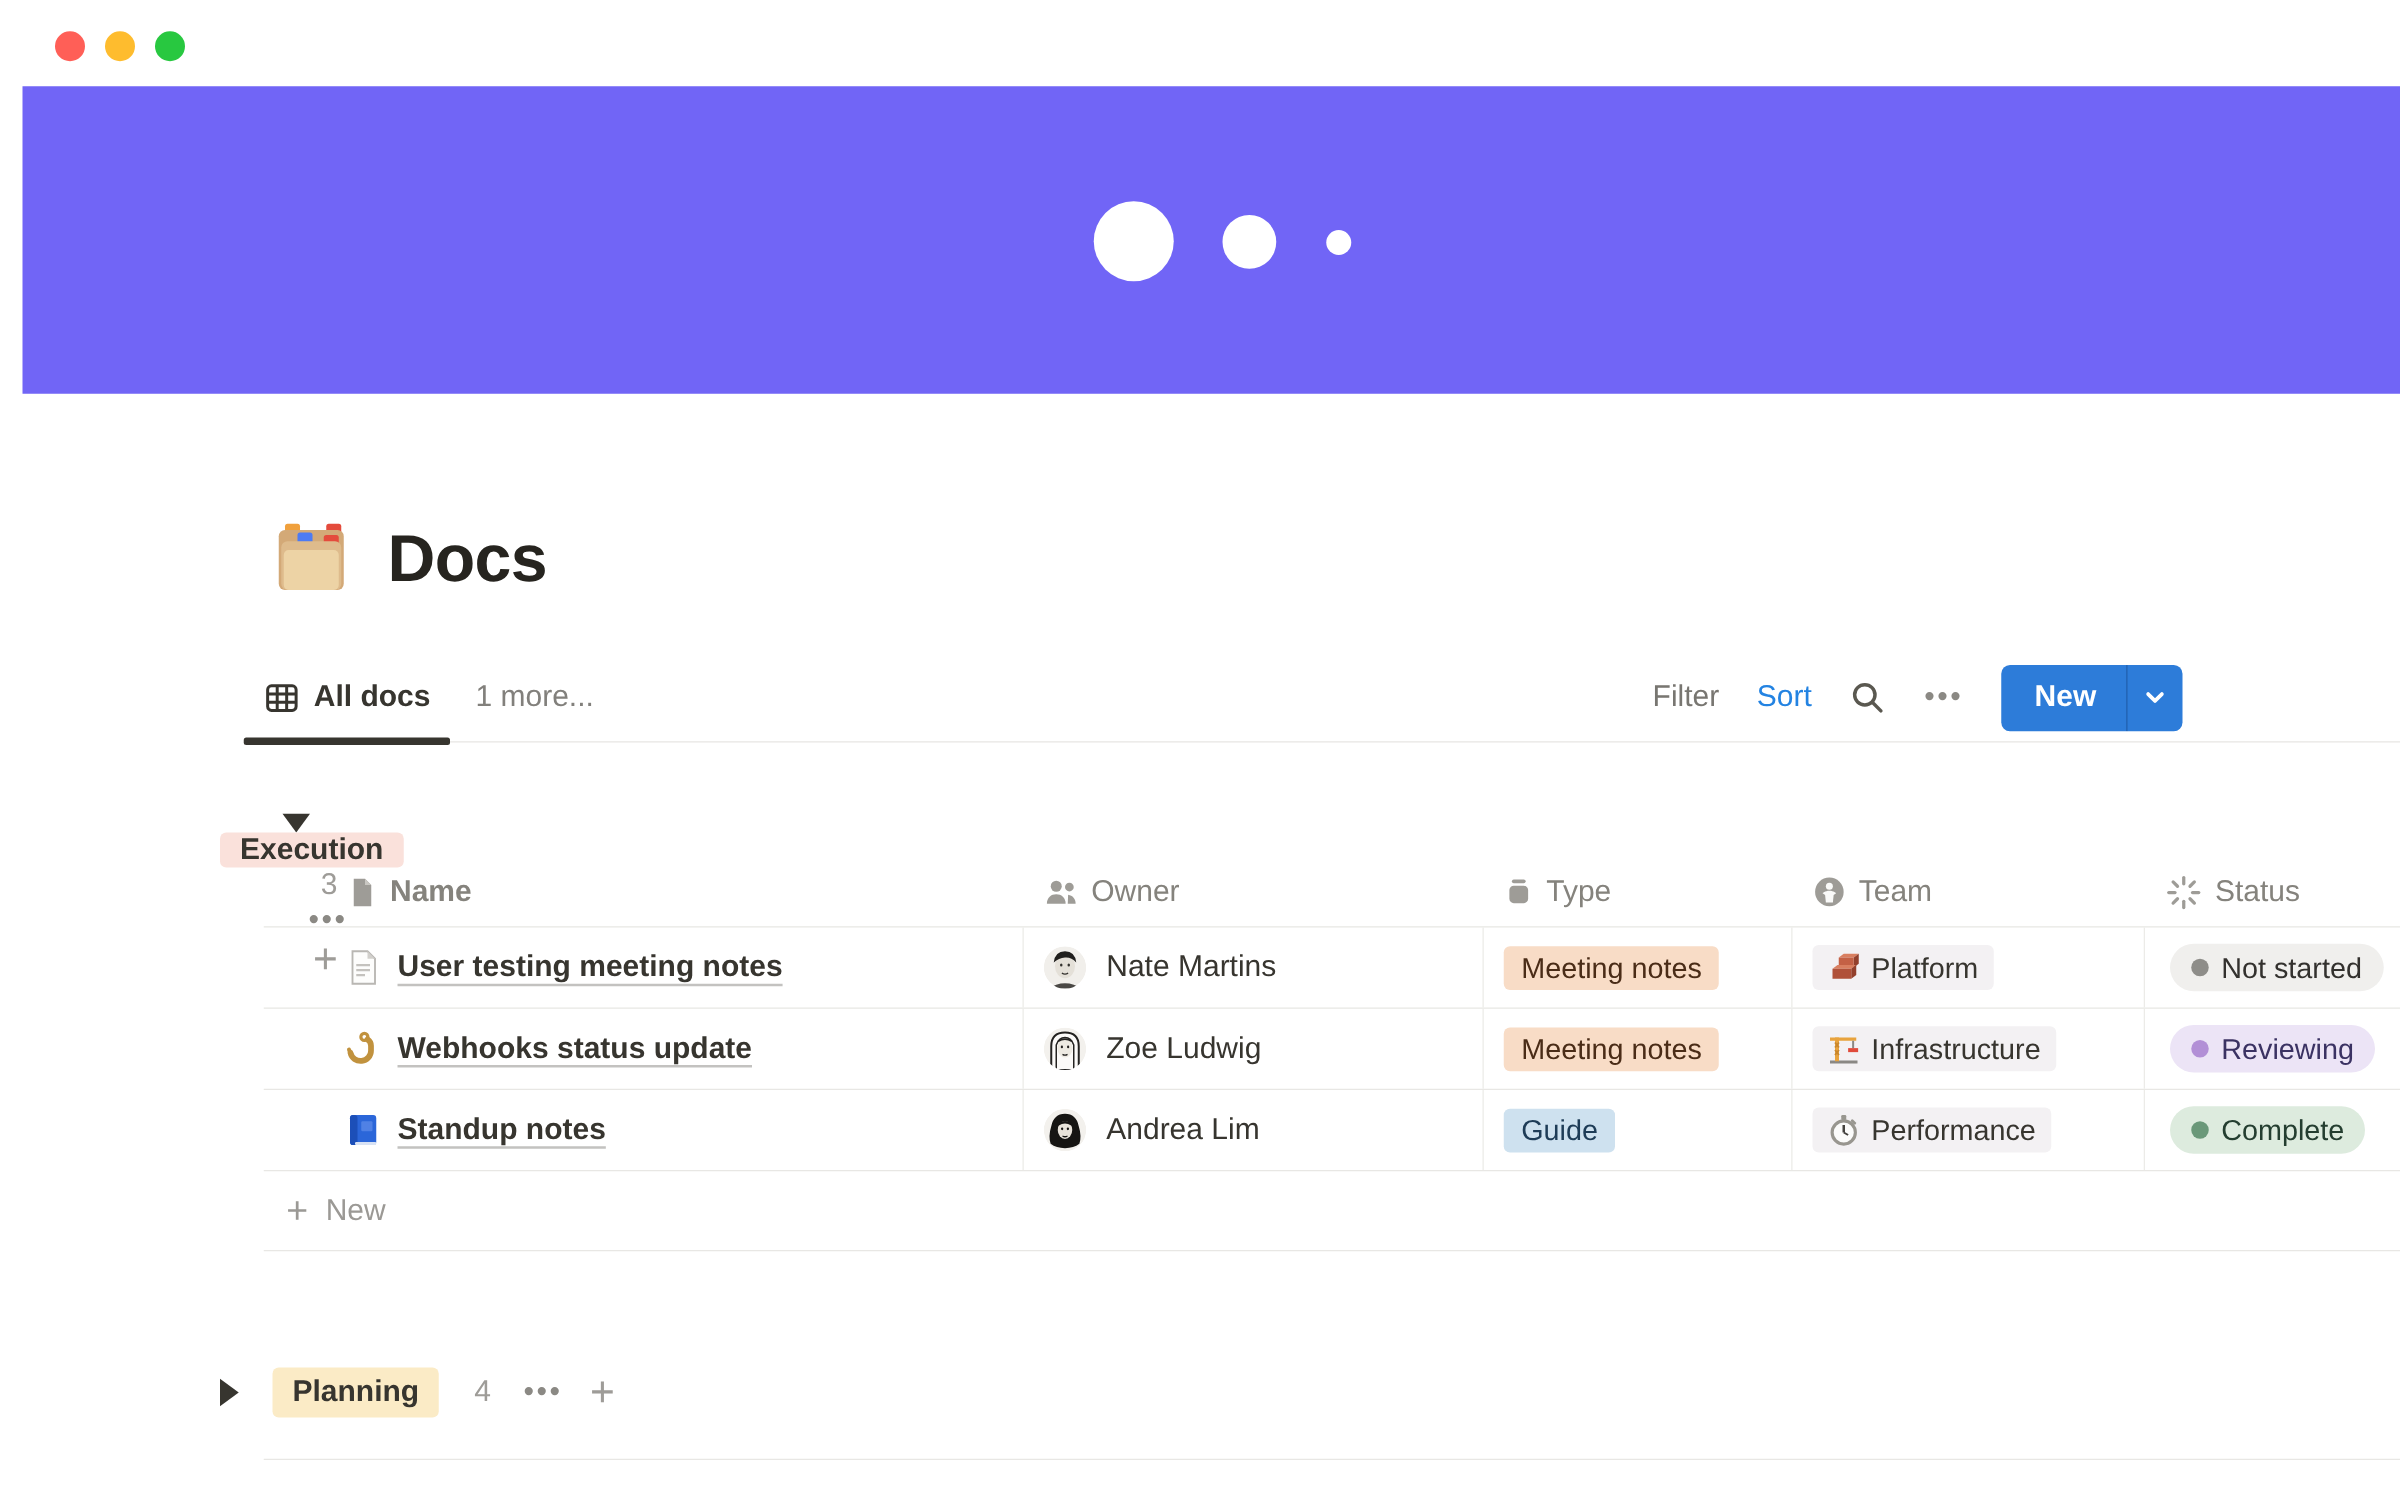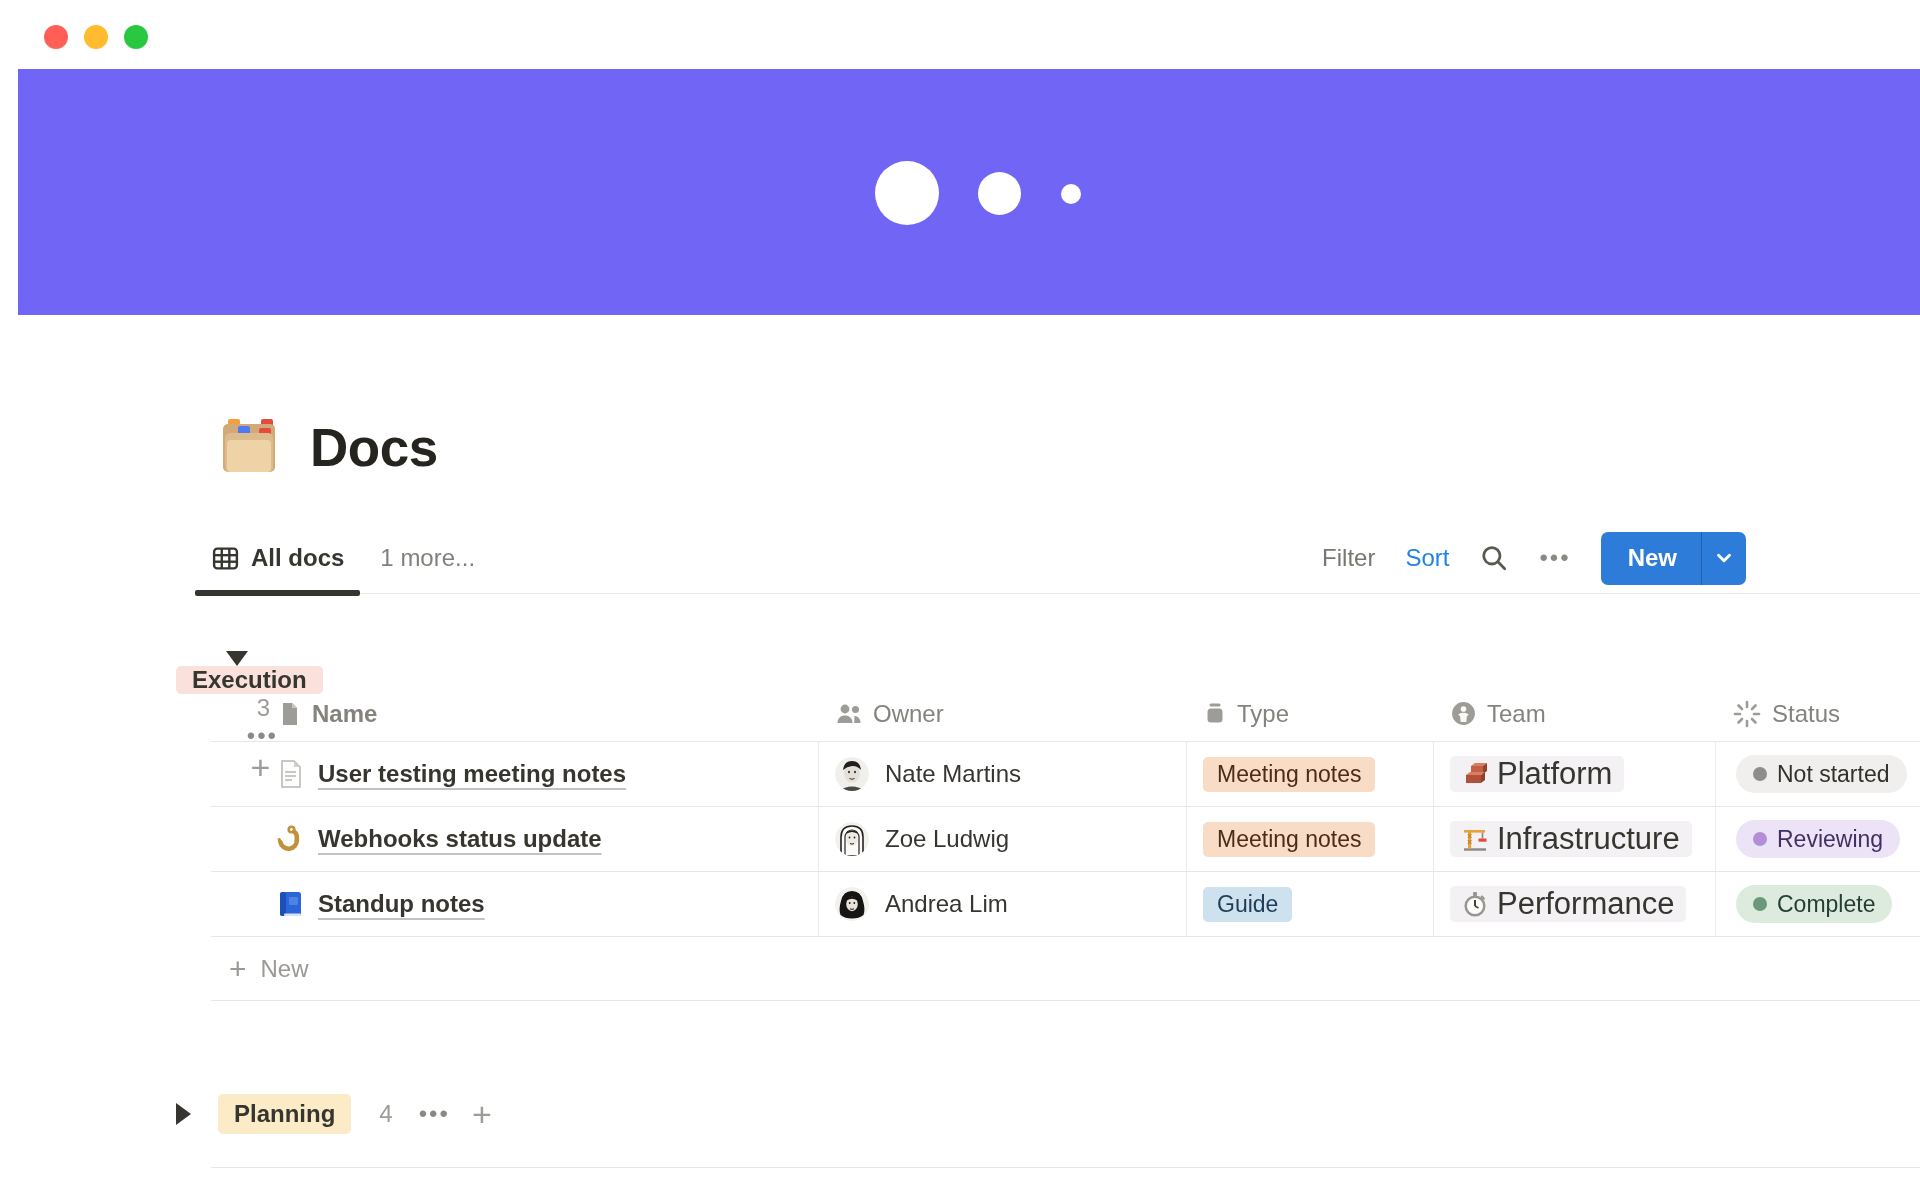--- a/index.html
+++ b/index.html
@@ -70,21 +70,21 @@
   .td { display: flex; align-items: center; padding-left: 16px; border-right: 1px solid #ECEBE8; }
   .td.col-name { padding-left: 64px; gap: 13px; }
   .td.col-status { border-right: none; padding-left: 20px; }
   .doc-link { font-weight: 600; color: #37352F; text-decoration: underline;
               text-decoration-color: rgba(55,53,47,.30); text-decoration-thickness: 2px;
               text-underline-offset: 6px; cursor: pointer; }
   .avatar { width: 34px; height: 34px; border-radius: 50%; margin-right: 16px; flex: none; overflow: hidden; }
   .type-badge { height: 35px; border-radius: 5px; padding: 0 14px; display: inline-flex; align-items: center;
                 font-size: 23px; cursor: pointer; }
   .team-badge { height: 36px; border-radius: 5px; padding: 0 12px; display: inline-flex; align-items: center;
-                gap: 9px; font-size: 31px; color: #37352F; cursor: pointer; }
+                gap: 9px; font-size: 23px; color: #37352F; cursor: pointer; }
   .status-pill { height: 38px; border-radius: 19px; padding: 0 17px; display: inline-flex; align-items: center;
                  gap: 10px; font-size: 23px; font-weight: 500; cursor: pointer; }
   .status-dot { width: 14px; height: 14px; border-radius: 50%; flex: none; }
   .new-row { display: flex; align-items: center; height: 64px; border-bottom: 1px solid #E8E7E4;
              color: #9B9995; font-size: 24px; padding-left: 18px; gap: 14px; cursor: pointer; }
   .new-row .plus-glyph { font-size: 30px; font-weight: 300; line-height: 30px; }
 
   .plan-divider { position: absolute; left: 193px; right: 0; top: 1167px; height: 1px; background: #E8E7E4; }
 
   .icon { flex: none; display: inline-flex; }

